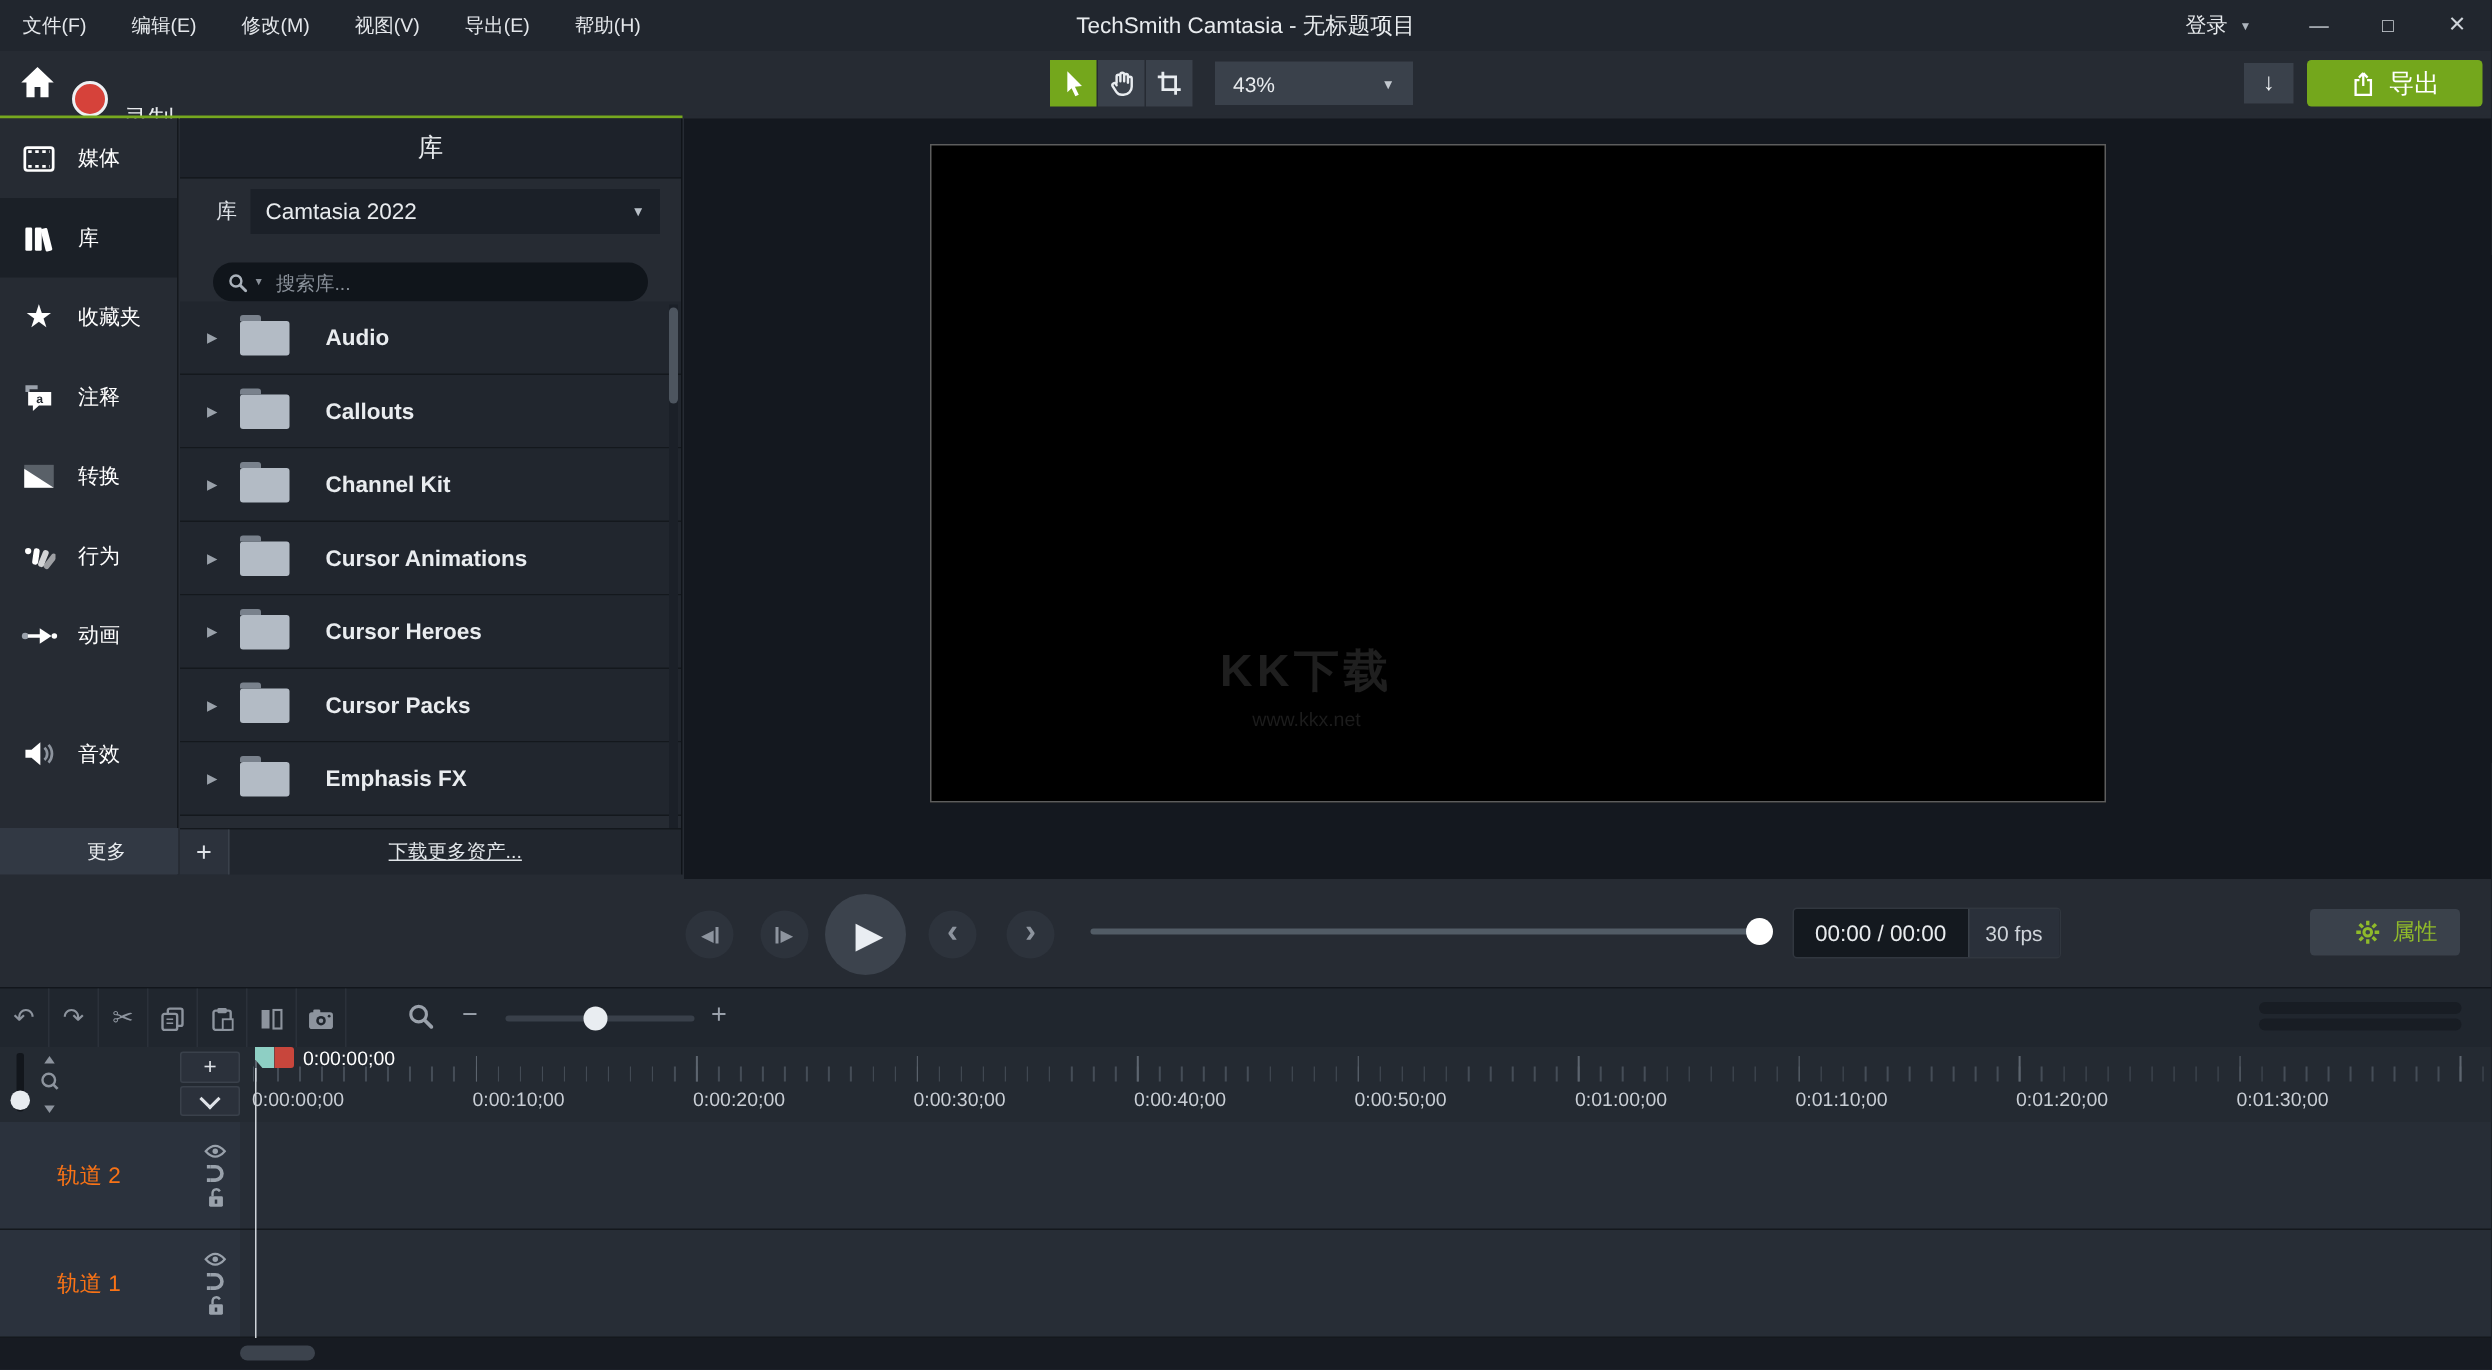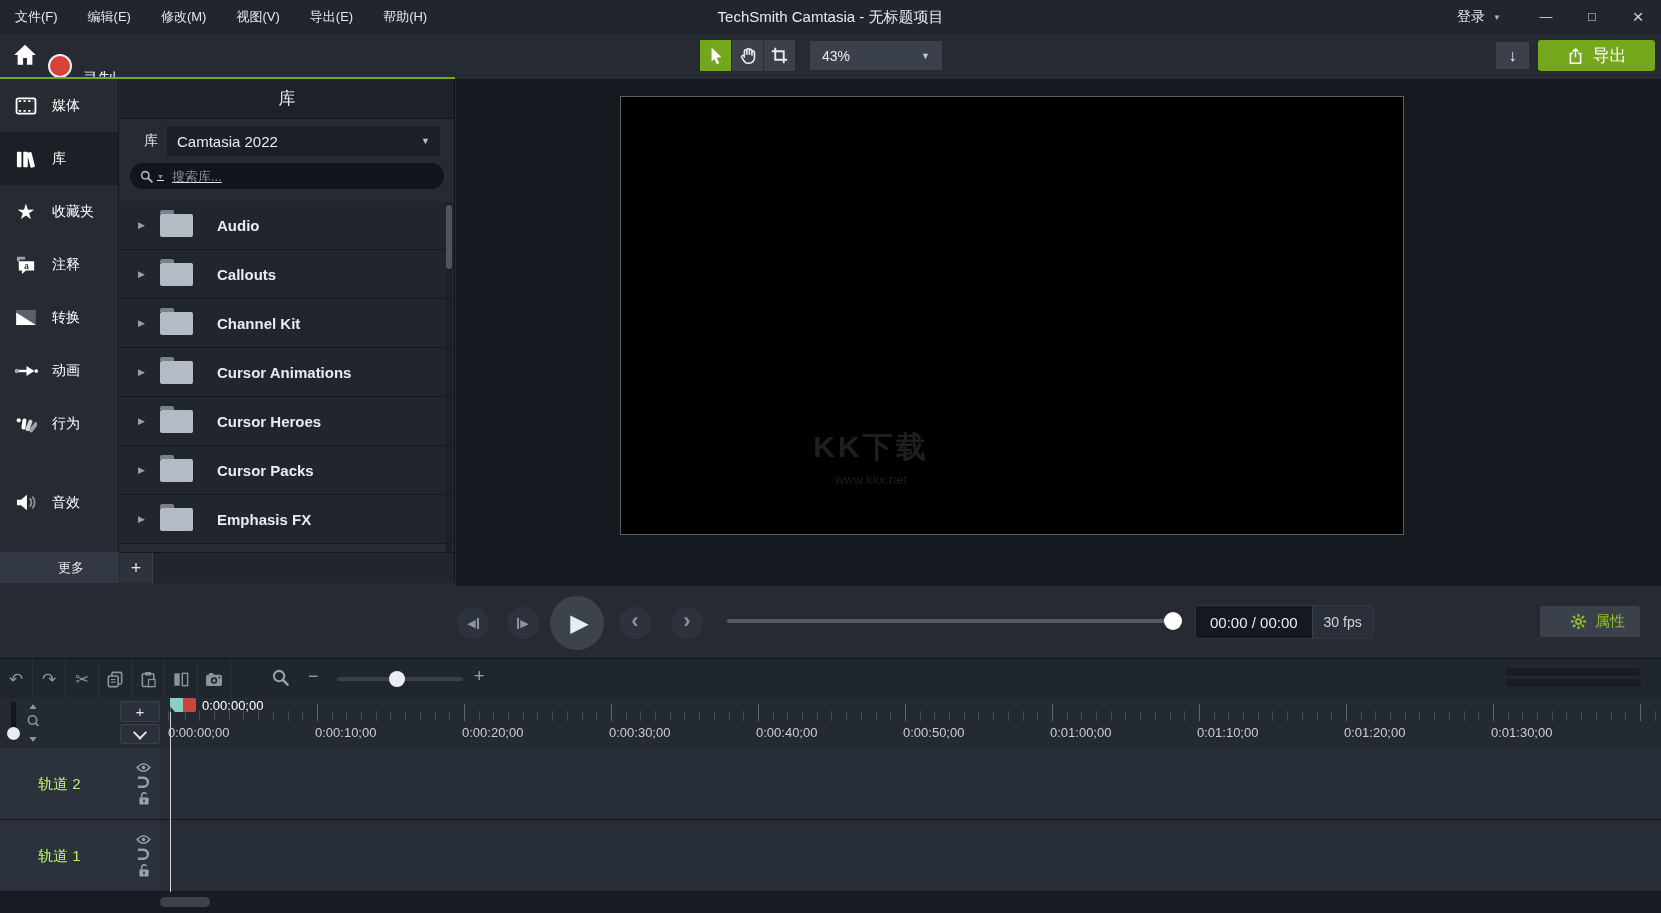--- a/index.html
+++ b/index.html
@@ -51,21 +51,21 @@
 
   
   .library { position:absolute; left:120px; top:79px; width:335px; height:504px; background:#262b33;
              border-right:1px solid #0f1318; }
   .lib-header { height:40px; background:#1d222a; border-bottom:1px solid #14181d;
                 display:flex; align-items:center; justify-content:center; font-size:17px; }
   .combo-row { height:44px; display:flex; align-items:center; padding:0 14px 0 24px; gap:9px; }
   .combo-label { font-size:14px; color:#dfe3e8; }
   .combo { flex:1; height:30px; background:#1b2028; display:flex; align-items:center; padding:0 10px; font-size:15px; }
   .combo .caret { margin-left:auto; font-size:9px; color:#b9c0c8; }
-  .search-row { height:38px; display:flex; align-items:flex-start; padding:0 10px;text-decoration:underline; }
+  .search-row { height:38px; display:flex; align-items:flex-end; padding:0 22px; }
   .search-box { flex:1; height:26px; border-radius:13px; background:#10151b; display:flex; align-items:center;
                 padding:0 10px; gap:4px; }
   .search-box .caret { font-size:7px; color:#8a919a; margin-right:4px; }
   .search-input { flex:1; background:transparent; border:none; outline:none; color:#aab1ba;
                   font-size:13px; font-family:inherit; }
   .search-input::placeholder { color:#8a919a; }
   .folder-list { position:relative; }
   .folder-row { height:49px; background:#21262e; border-bottom:1px solid #14181d;
                 display:flex; align-items:center; }
   .expander { width:9px; font-size:9px; color:#9aa1aa; margin-left:18px; }
@@ -153,21 +153,21 @@
              clip-path:polygon(0 0,100% 0,100% 100%,38% 100%,0 58%); }
   .ph-red { position:absolute; left:13px; top:0; width:13px; height:14px; background:#c8463c; border-radius:0 2px 2px 0; }
   .ph-line { position:absolute; left:0; top:14px; width:1px; height:180px; background:#cfd4d9; }
   .ph-time { position:absolute; left:32px; top:0; font-size:13px; color:#fff; white-space:nowrap; }
 
   
   .tracks { position:absolute; left:0; top:748px; width:100%; height:144px; background:#14181d; }
   .track-row { position:absolute; left:0; width:100%; height:71px; }
   .track-row.r2 { top:0; } .track-row.r1 { top:72px; }
   .track-head { position:absolute; left:0; top:0; width:160px; height:100%; background:#2b323d; }
-  .track-name { position:absolute; left:38px; top:50%; transform:translateY(-50%); font-size:15px; color:#bef264; }
+  .track-name { position:absolute; left:38px; top:50%; transform:translateY(-50%); font-size:15px; color:#f97316; }
   .track-icons { position:absolute; right:9px; top:50%; transform:translateY(-50%); display:flex;
                  flex-direction:column; align-items:center; gap:3px; color:#99a1ab; }
   .track-lane { position:absolute; left:160px; right:0; top:0; height:100%; background:#272d36; }
 
   .bottom-strip { position:absolute; left:0; top:892px; width:100%; height:21px; background:#171b22; }
   .hscroll-thumb { position:absolute; left:160px; top:5px; width:50px; height:10px; background:#3c434d; border-radius:5px; }
 
   svg { display:block; }
 </style>
 </head>
@@ -289,39 +289,39 @@
       <span class="ic">
         <svg width="22" height="17" viewBox="0 0 24 19">
             <rect x="1" y="1" width="22" height="17" fill="#596068"></rect>
             <path d="M1 18 L23 18 L1 4 Z" fill="#fff"></path>
           </svg>
       </span>
       <span class="lbl">转换</span>
     </div>
     <div class="side-item">
       <span class="ic">
+        <svg width="21" height="20" viewBox="0 0 23 22">
+            <circle cx="3" cy="7" r="2.3" fill="#fff"></circle>
+            <rect x="6.5" y="5" width="4.4" height="12" rx="2" fill="#fff" transform="rotate(8 8.7 11)"></rect>
+            <rect x="12" y="6" width="4.4" height="13" rx="2" fill="#fff" opacity=".8" transform="rotate(22 14.2 12.5)"></rect>
+            <rect x="17" y="8" width="4.4" height="13" rx="2" fill="#fff" opacity=".55" transform="rotate(38 19.2 14.5)"></rect>
+          </svg>
+      </span>
+      <span class="lbl">行为</span>
+    </div>
+    <div class="side-item">
+      <span class="ic">
         <svg width="25" height="14" viewBox="0 0 27 14">
             <circle cx="3" cy="7" r="2.4" fill="#9aa1ab"></circle>
             <line x1="5" y1="7" x2="14" y2="7" stroke="#fff" stroke-width="2.6"></line>
             <path d="M13.5 1.5 L22 7 L13.5 12.5 Z" fill="#fff"></path>
             <circle cx="24" cy="7" r="2" fill="#fff"></circle>
           </svg>
       </span>
       <span class="lbl">动画</span>
-    </div>
-    <div class="side-item">
-      <span class="ic">
-        <svg width="21" height="20" viewBox="0 0 23 22">
-            <circle cx="3" cy="7" r="2.3" fill="#fff"></circle>
-            <rect x="6.5" y="5" width="4.4" height="12" rx="2" fill="#fff" transform="rotate(8 8.7 11)"></rect>
-            <rect x="12" y="6" width="4.4" height="13" rx="2" fill="#fff" opacity=".8" transform="rotate(22 14.2 12.5)"></rect>
-            <rect x="17" y="8" width="4.4" height="13" rx="2" fill="#fff" opacity=".55" transform="rotate(38 19.2 14.5)"></rect>
-          </svg>
-      </span>
-      <span class="lbl">行为</span>
     </div>
     <div class="side-spacer"></div>
     <div class="side-item">
       <span class="ic">
         <svg width="22" height="19" viewBox="0 0 24 21">
             <path d="M2 7.5 h4.5 L13 2 v17 L6.5 13.5 H2 Z" fill="#fff"></path>
             <path d="M16 6 a6 6 0 0 1 0 9 M19 4 a9.5 9.5 0 0 1 0 13" fill="none" stroke="#8d949e" stroke-width="2"></path>
           </svg>
       </span>
       <span class="lbl">音效</span>
@@ -390,20 +390,23 @@
         <span class="folder-ico"></span>
         <span class="folder-name">Emphasis FX</span>
       </div>
     </div>
     <div class="lib-scrollbar">
       <div class="lib-thumb"></div>
     </div>
     <div class="lib-bottom">
       <div class="add-btn">
         <span>+</span>
+      </div>
+      <div class="dl-more">
+        <span>下载更多资产...</span>
       </div>
     </div>
   </div>
 
   <div class="canvas">
     <div class="preview">
       <div class="watermark">
         <div class="wm1">KK下载</div>
         <div class="wm2">www.kkx.net</div>
       </div>

